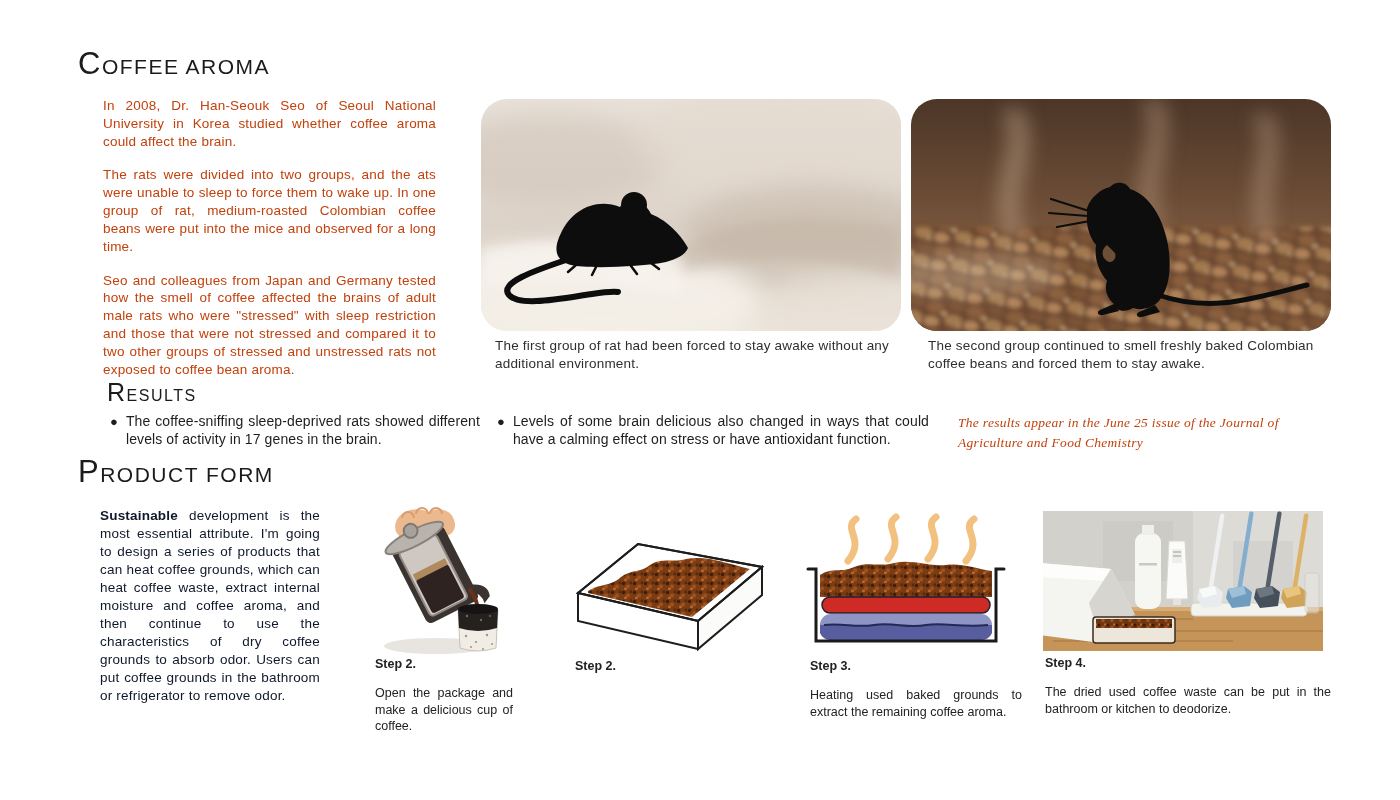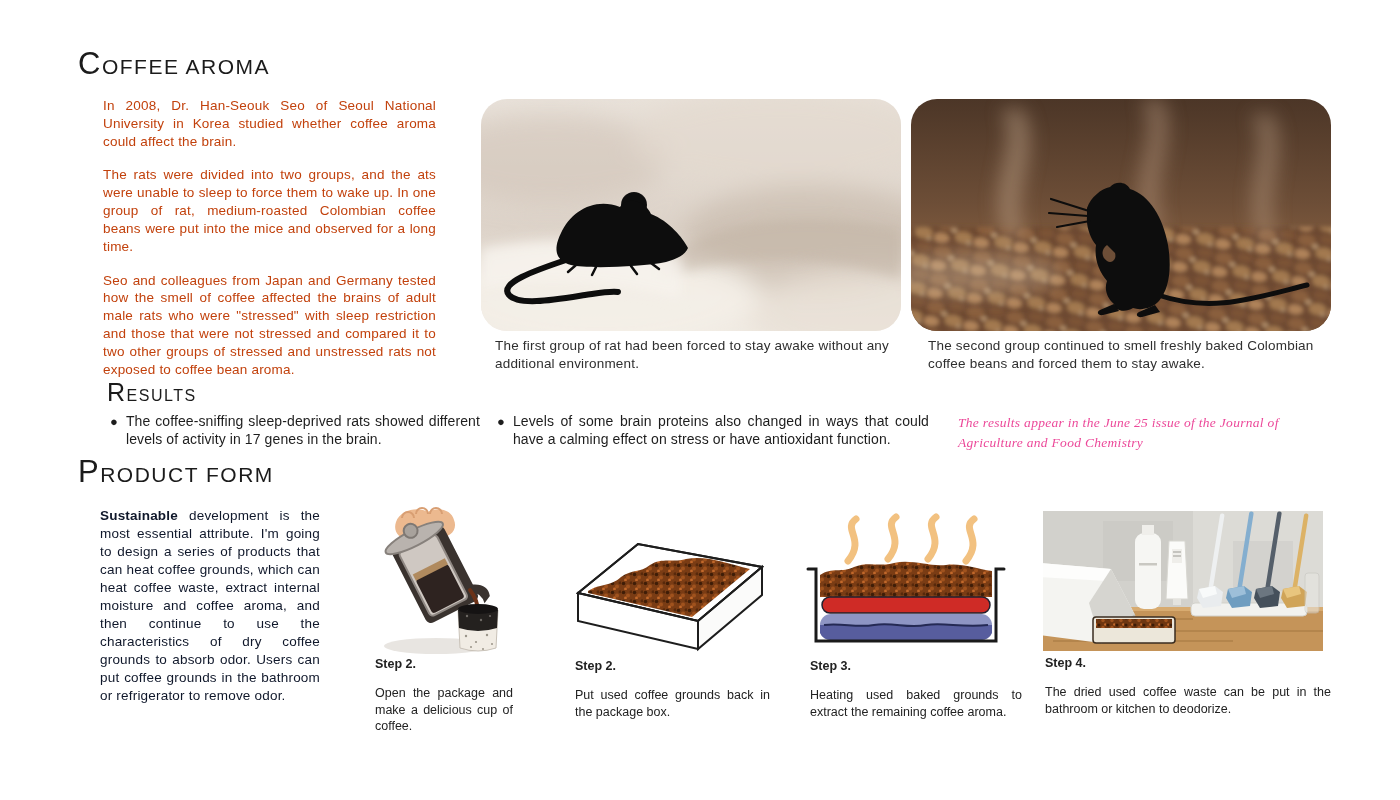--- a/index.html
+++ b/index.html
@@ -23,21 +23,21 @@
 
   .caption { font-size:13.5px; line-height:1.3; color:#2f2f2f; letter-spacing:.2px; }
 
   .figure { border-radius:26px; overflow:hidden; }
   .figure svg { display:block; }
 
   .bullet-item { display:flex; gap:8px; font-size:14px; line-height:1.25;
     color:#1d1d1d; text-align:justify; letter-spacing:.1px; }
   .bullet-dot { font-size:13px; line-height:1.4; flex:0 0 auto; }
 
-  .journal-note { font-size:13.5px; font-style:italic; color:#ec4899;
+  .journal-note { font-size:13.5px; font-style:italic; color:#c2410c;
     line-height:1.45; font-family:"Liberation Serif", serif; letter-spacing:.3px; }
 
   .intro-text { font-size:13.5px; line-height:1.33; text-align:justify;
     color:#0f172a; letter-spacing:.2px; }
   .intro-text b { font-weight:bold; }
 
   .step-block { font-size:12.5px; line-height:1.3; color:#222; }
   .step-label { font-weight:bold; display:block; }
   .step-text { display:block; margin-top:13px; text-align:justify; }
   .step-fig svg { display:block; }
@@ -158,21 +158,21 @@
 
 <h2 class="abs sub-heading" style="left:107px; top:380px;">Results</h2>
 
 <div class="abs bullet-item" style="left:110px; top:413px; width:370px;">
   <span class="bullet-dot">●</span>
   <span>The coffee-sniffing sleep-deprived rats showed different levels of activity in 17 genes in the brain.</span>
 </div>
 
 <div class="abs bullet-item" style="left:497px; top:413px; width:432px;">
   <span class="bullet-dot">●</span>
-  <span>Levels of some brain proteins also changed in ways that could have a calming effect on stress or have antioxidant function.</span>
+  <span>Levels of some brain delicious also changed in ways that could have a calming effect on stress or have antioxidant function.</span>
 </div>
 
 <p class="abs journal-note" style="left:958px; top:413px; width:368px;">The results appear in the June 25 issue of the Journal of Agriculture and Food Chemistry</p>
 
 <h1 class="abs big-heading" style="left:78px; top:456px;">Product form</h1>
 
 <p class="abs intro-text" style="left:100px; top:507px; width:220px;"><b>Sustainable</b><span> development is the most essential attribute. I'm going to design a series of products that can heat coffee grounds, which can heat coffee waste, extract internal moisture and coffee aroma, and then continue to use the characteristics of dry coffee grounds to absorb odor. Users can put coffee grounds in the bathroom or refrigerator to remove odor.</span></p>
 
 <div class="abs step-fig" style="left:366px; top:504px;">
   <svg width="148" height="152" viewBox="0 0 148 152">
@@ -337,21 +337,20 @@
   </svg>
 </div>
 
 <div class="abs step-block" style="left:375px; top:656px; width:138px;">
   <span class="step-label">Step 2.</span>
   <span class="step-text">Open the package and make a delicious cup of coffee.</span>
 </div>
 
 <div class="abs step-block" style="left:575px; top:658px; width:195px;">
   <span class="step-label">Step 2.</span>
-  <span class="step-text">Put used coffee grounds back in the package box.</span>
 </div>
 
 <div class="abs step-block" style="left:810px; top:658px; width:212px;">
   <span class="step-label">Step 3.</span>
   <span class="step-text">Heating used baked grounds to extract the remaining coffee aroma.</span>
 </div>
 
 <div class="abs step-block" style="left:1045px; top:655px; width:286px;">
   <span class="step-label">Step 4.</span>
   <span class="step-text">The dried used coffee waste can be put in the bathroom or kitchen to deodorize.</span>

